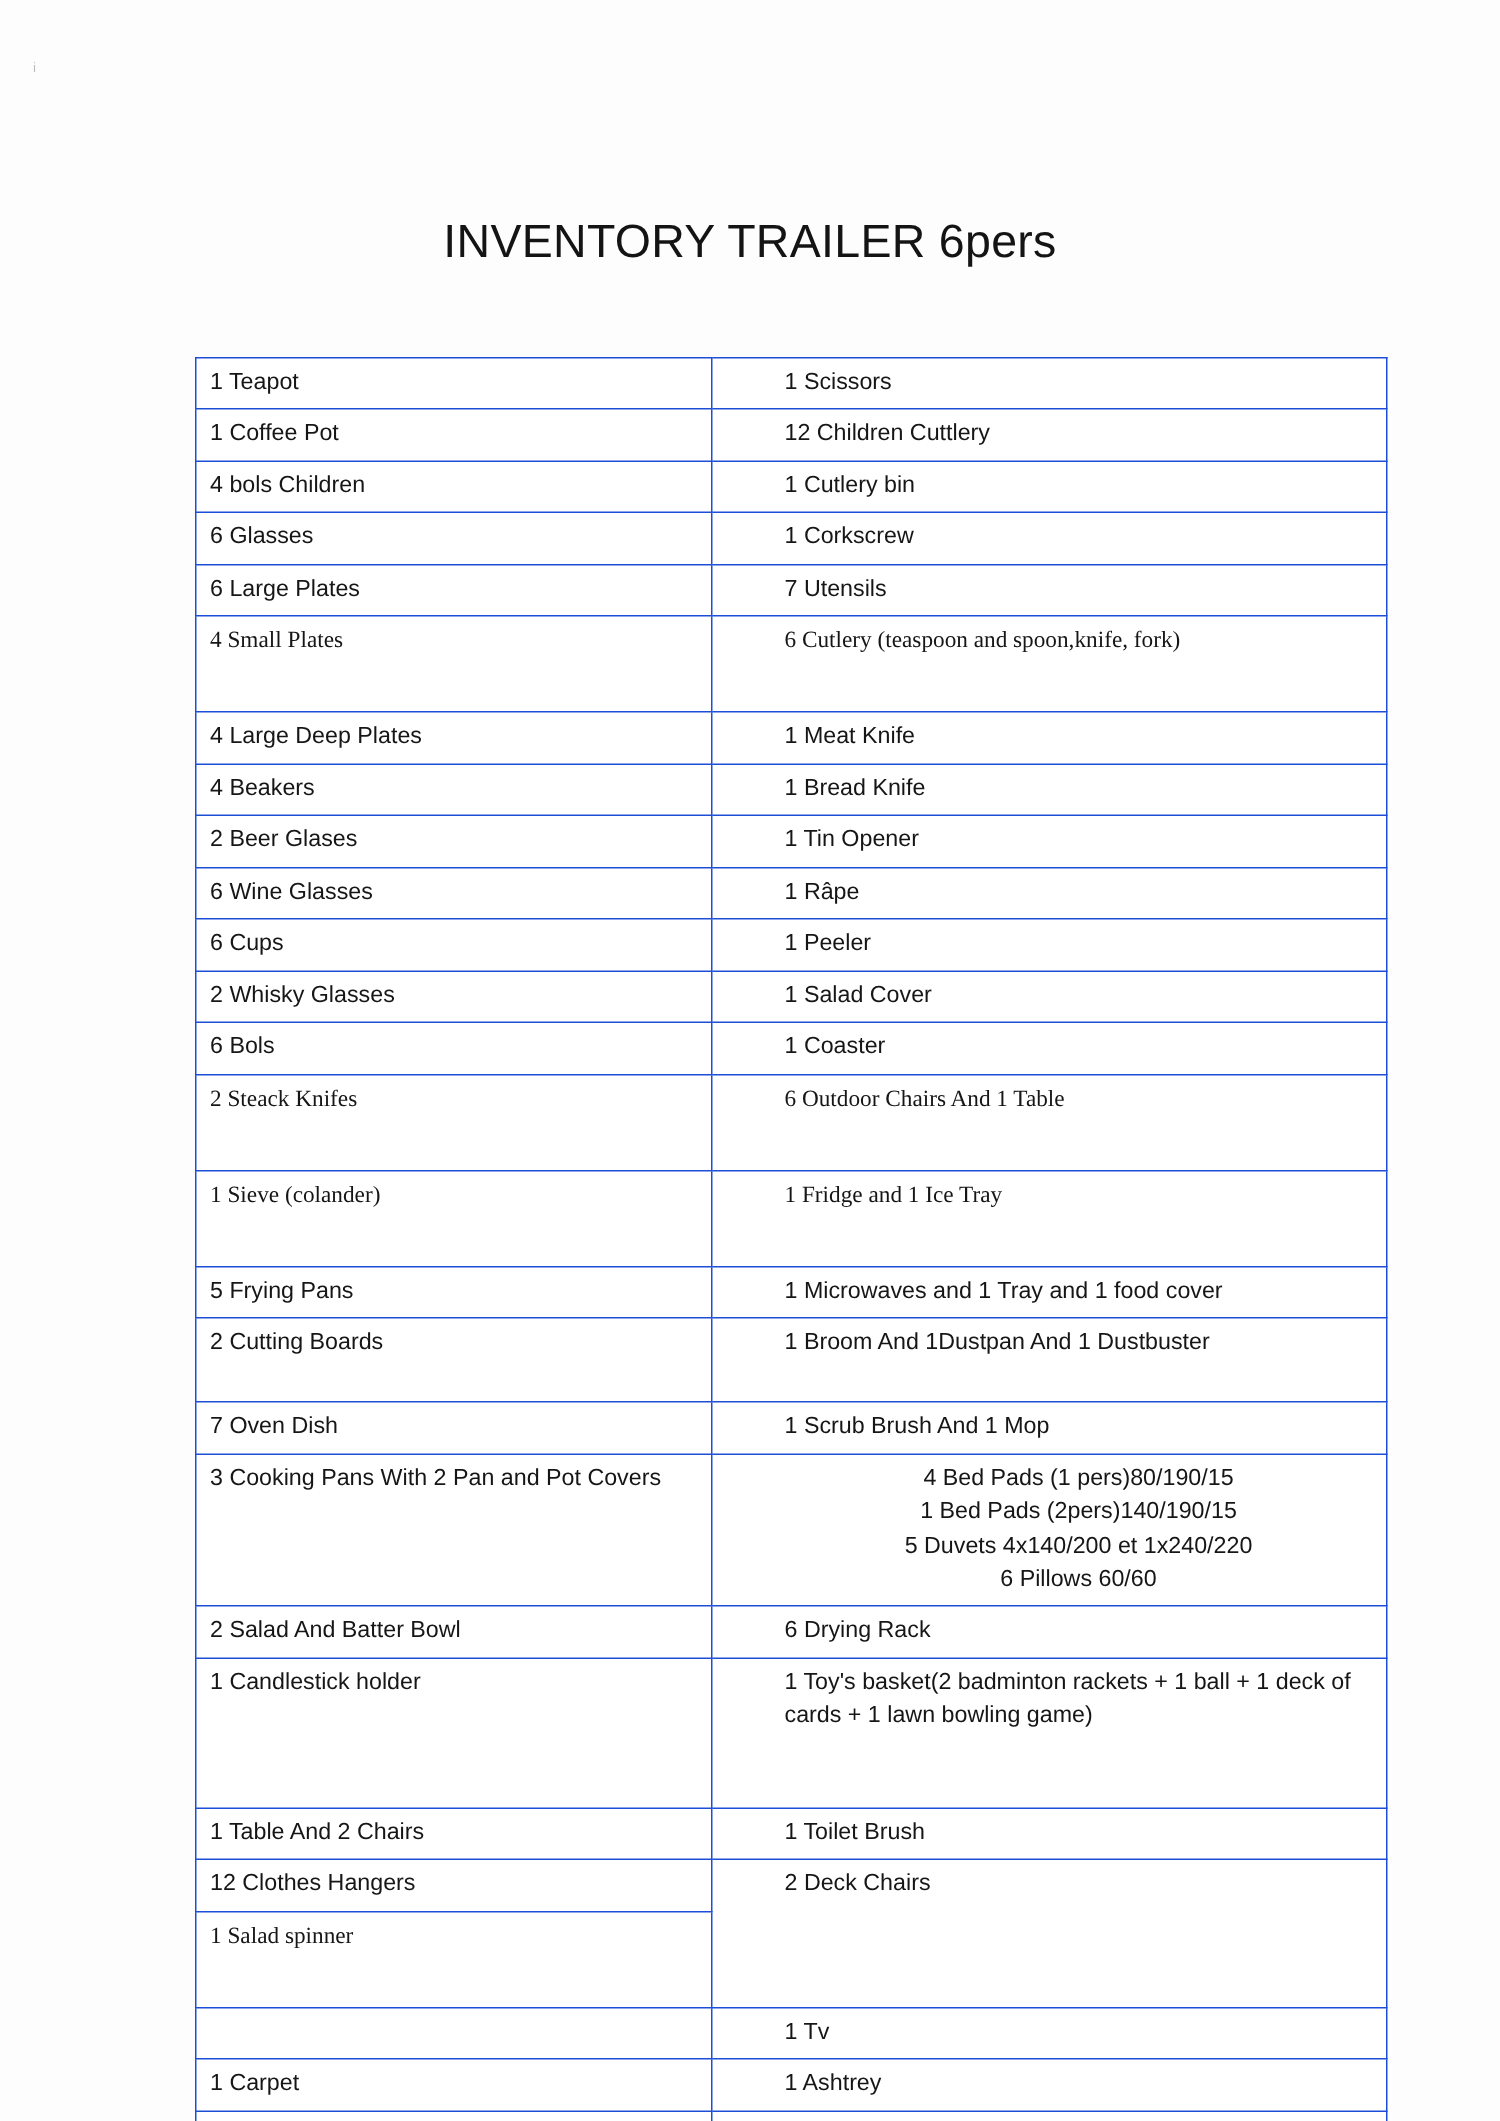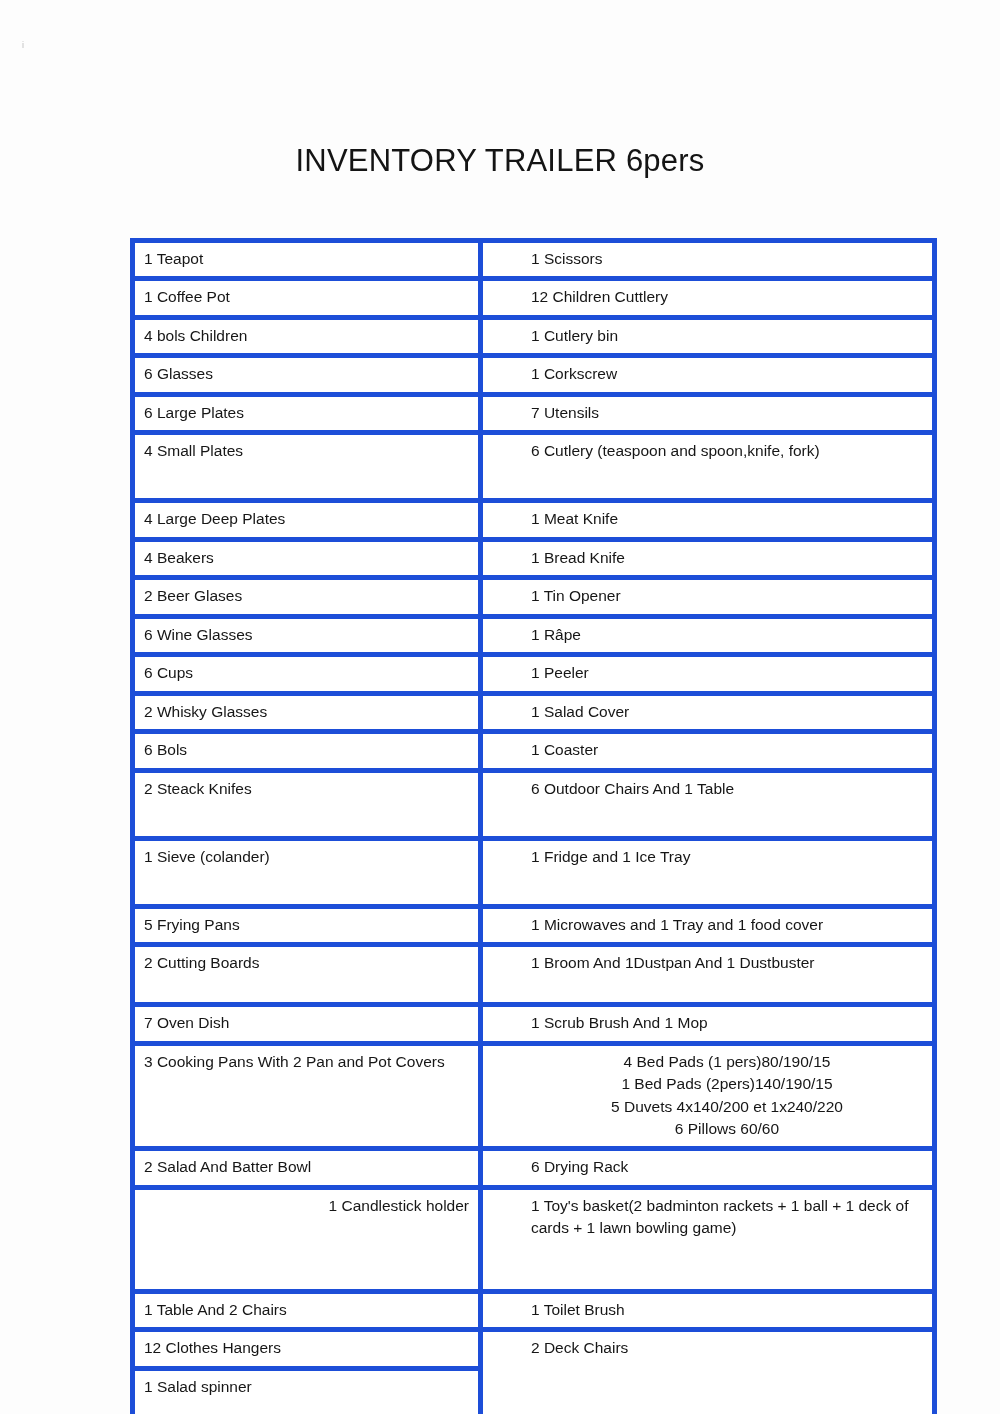--- a/index.html
+++ b/index.html
@@ -36,36 +36,36 @@
   .inv-table {
     position: absolute;
     left: 130px;
     top: 238px;
     width: 719px;
     border-collapse: collapse;
     table-layout: fixed;
     background: #ffffff;
   }
   .inv-table td {
-    border: 5px solid #1d4ed8;
+    border: 1px solid #1d4ed8;
     font-size: 15.5px;
     line-height: 1.45;
     padding: 5px 9px 6px 9px;
     vertical-align: top;
     color: #161616;
     word-wrap: break-word;
   }
   .inv-table td.col-left { width: 325px; }
   .inv-table td.col-right { width: 392px; padding-left: 48px; }
   .cell-small {
     font-size: 12.5px;
   }
   .cell-tall-1 { height: 44px; }
-  .cell-tall-2 { height: 52px; }
-  .cell-tall-3 { height: 72px; text-align: right; }
+  .cell-tall-2 { height: 52px; font-family: Liberation Serif, serif; }
+  .cell-tall-3 { height: 72px; }
   .cell-multiline { line-height: 1.75; }
   .cell-empty { }
   .edge-mark {
     position: absolute;
     color: #bdbdbd;
     font-size: 9px;
     user-select: none;
   }
   .edge-mark.left { left: 22px; top: 40px; }
   .edge-mark.right { left: 884px; top: 378px; }

